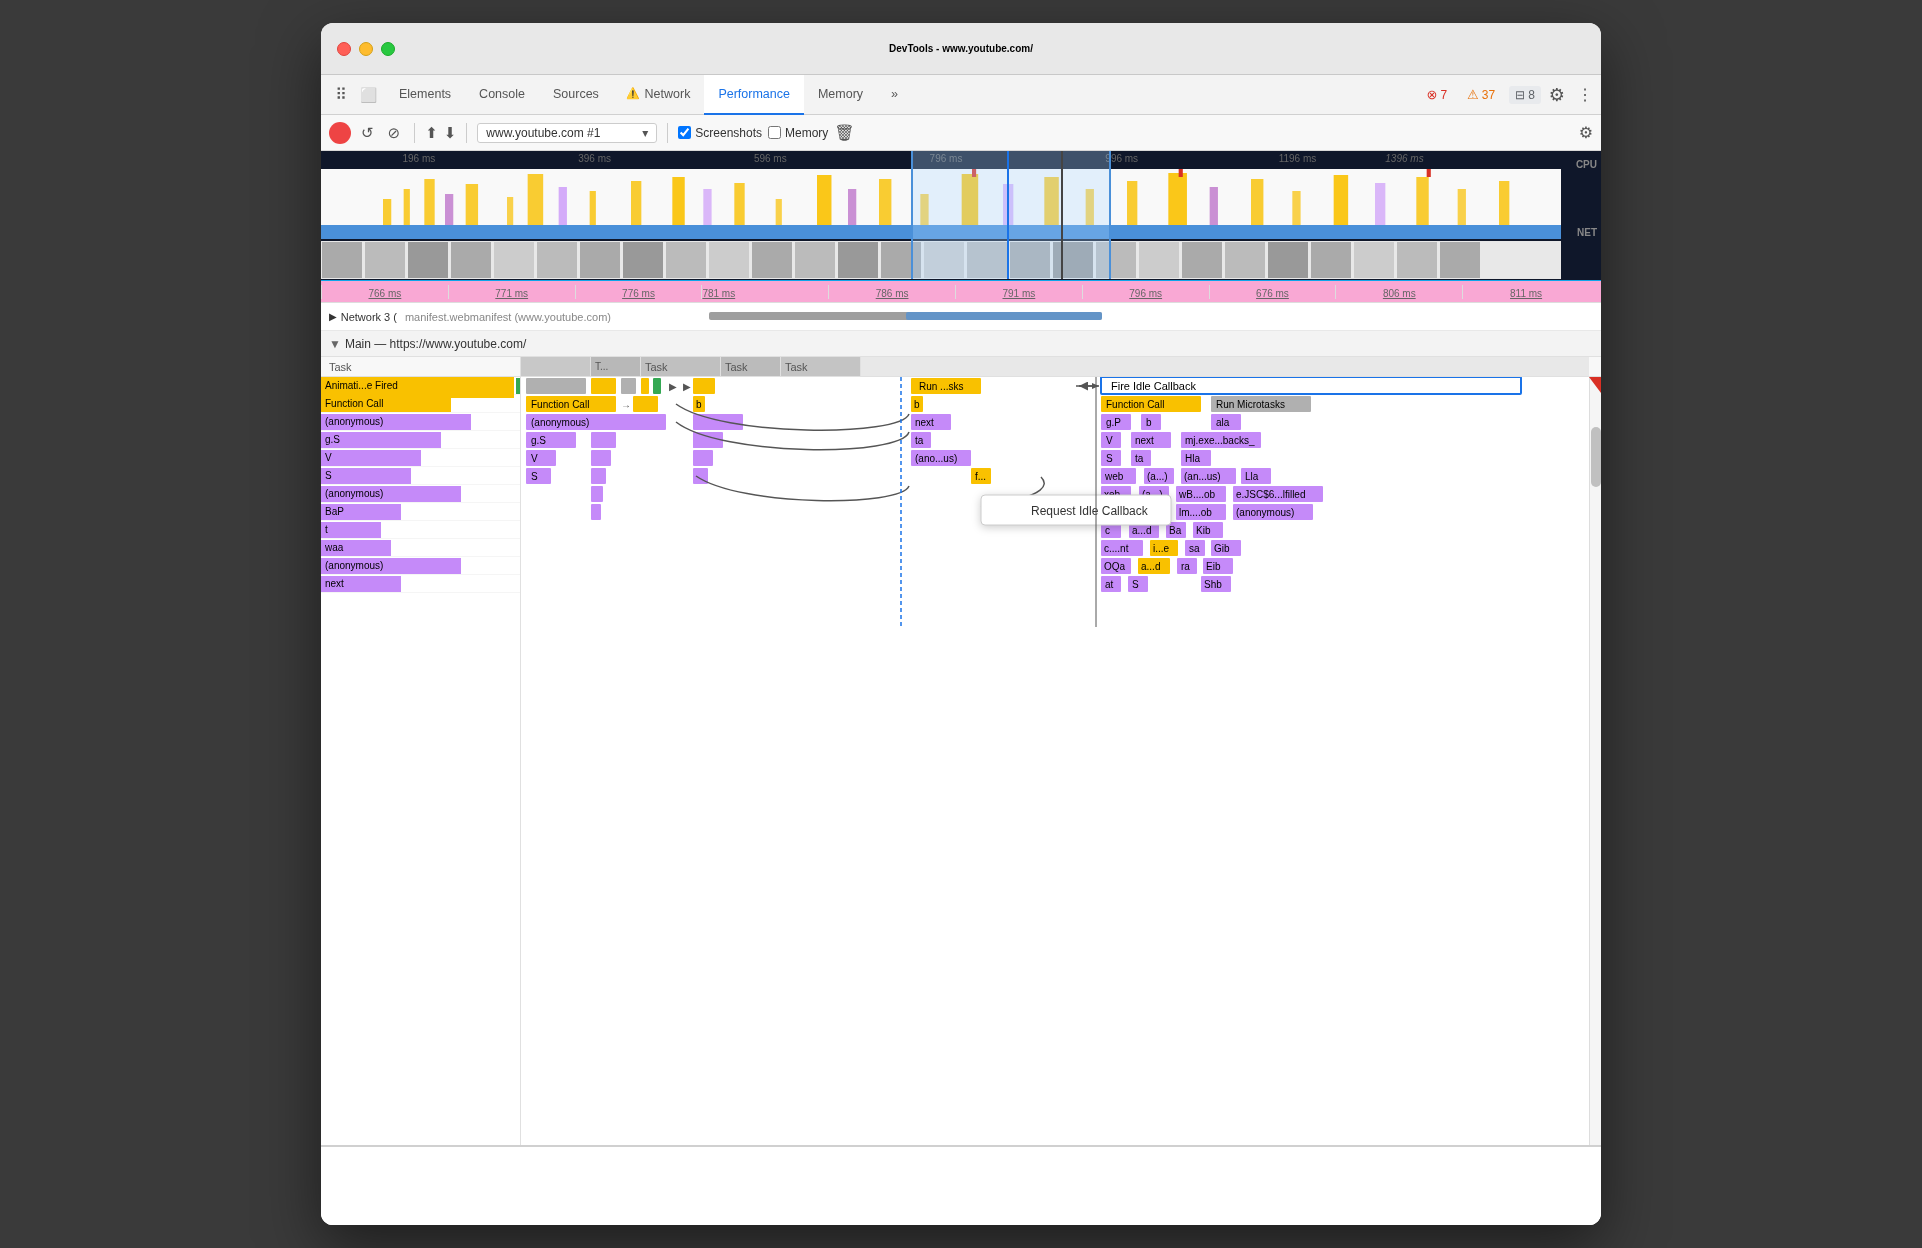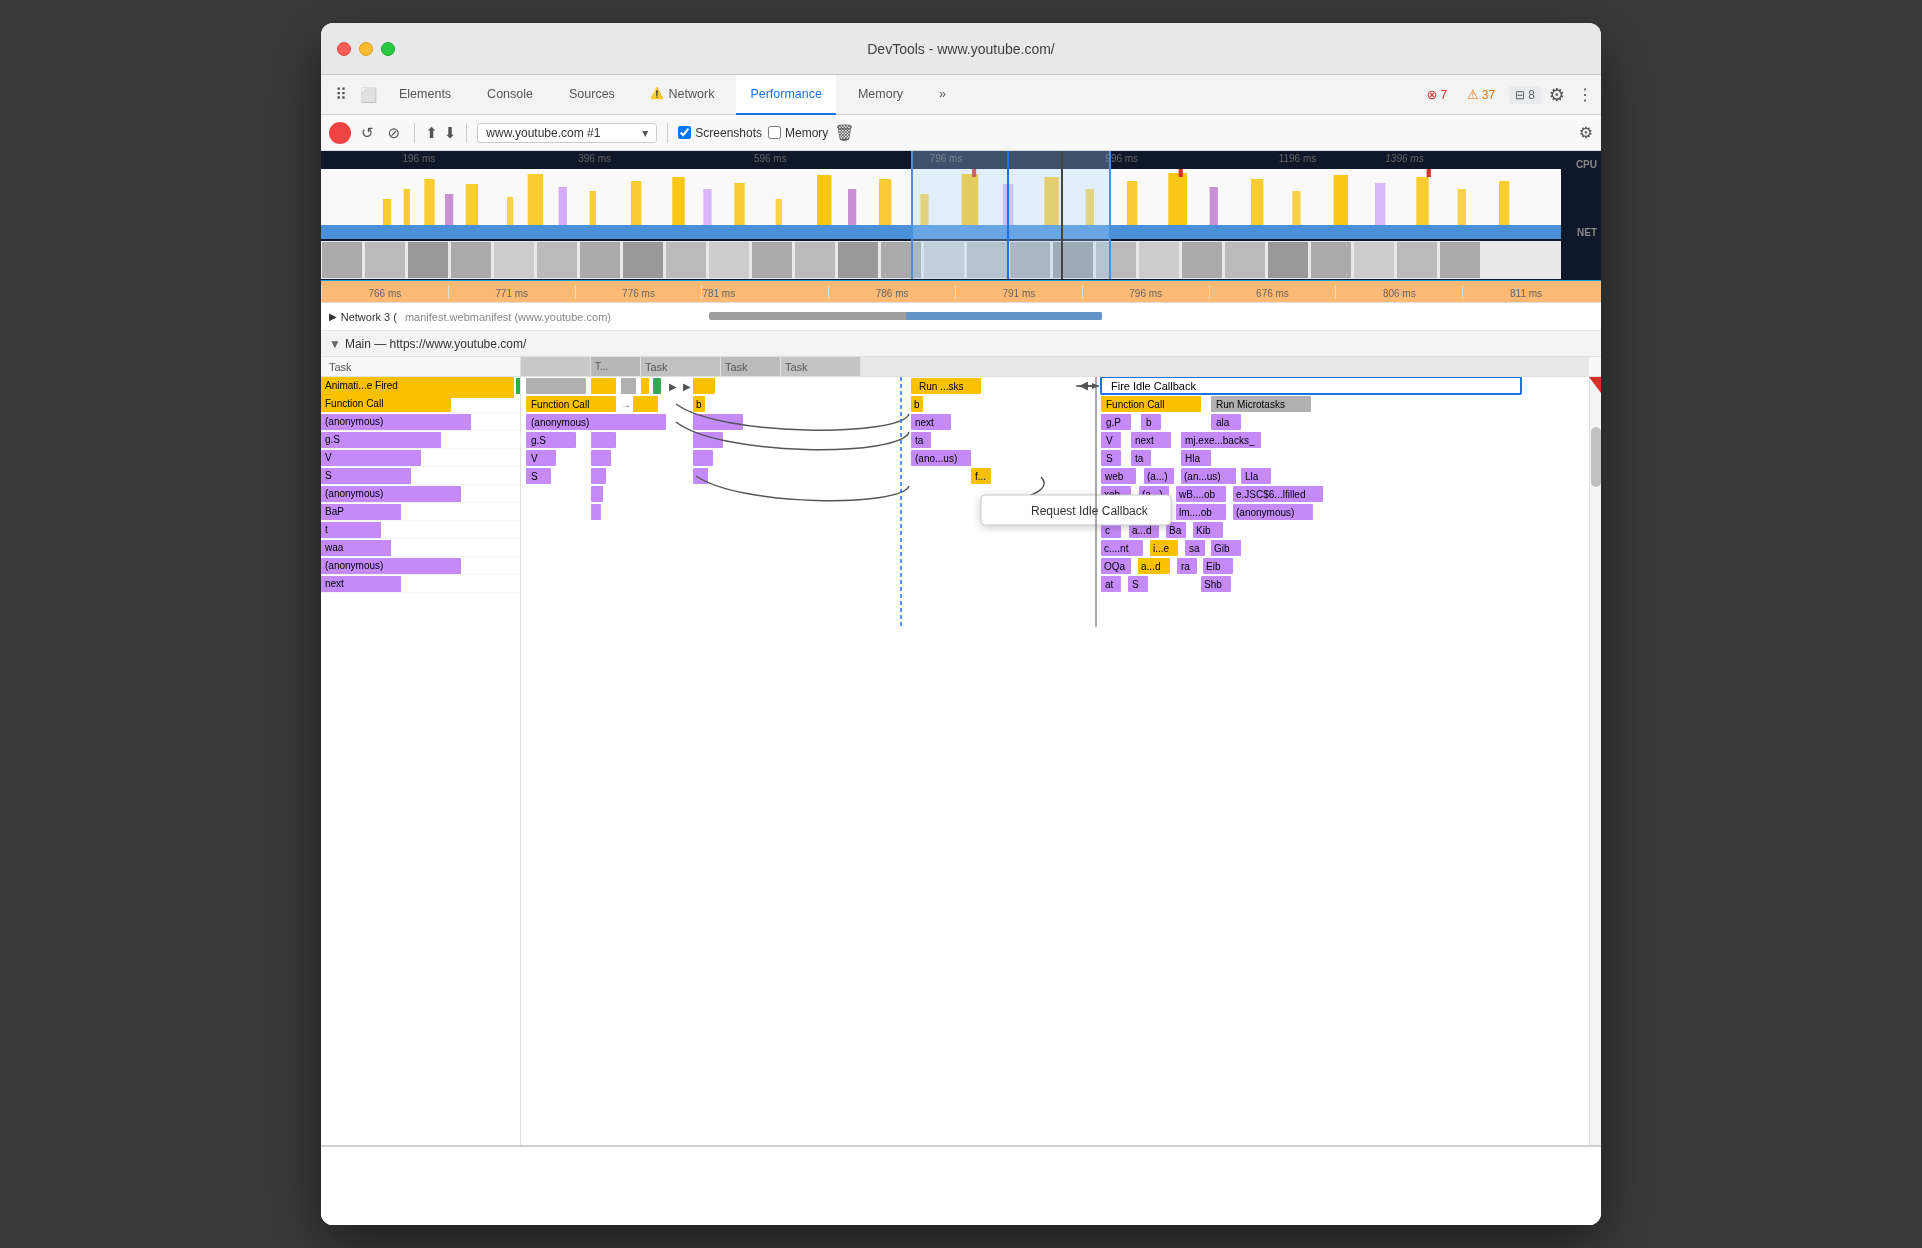--- a/index.html
+++ b/index.html
@@ -38,23 +38,23 @@
       border-radius: 50%;
       cursor: pointer;
     }
     .tl-red { background: #ff5f57; border: 1px solid #e0443e; }
     .tl-yellow { background: #febc2e; border: 1px solid #d4a017; }
     .tl-green { background: #28c840; border: 1px solid #1aab29; }
     .title-bar-title {
       position: absolute;
       left: 50%;
       transform: translateX(-50%);
-      font-size: 14px;
-      color: #404040;
-      font-weight: 400;
+      font-size: 10px;
+      color: #000000;
+      font-weight: 700;
     }
     .devtools-body {
       background: #ffffff;
       display: flex;
       flex-direction: column;
       height: 1150px;
     }
     
     .top-toolbar {
       display: flex;
@@ -72,21 +72,21 @@
       justify-content: center;
       cursor: pointer;
       border-radius: 3px;
       font-size: 14px;
       color: #555;
       margin-right: 4px;
     }
     .nav-tabs {
       display: flex;
       align-items: center;
-      gap: 8px;
+      gap: 0;
       flex: 1;
     }
     .nav-tab {
       padding: 0 14px;
       height: 40px;
       display: flex;
       align-items: center;
       font-size: 12.5px;
       color: #555;
       cursor: pointer;
@@ -179,27 +179,28 @@
       border-bottom: 1px solid #0ea5e9;
       height: 130px;
       position: relative;
       overflow: hidden;
     }
 
     
     .second-ruler {
       display: flex;
       align-items: center;
-      background: #fdba74;
+      background: #f9a8d4;
       border-bottom: 1px solid #ddd;
       height: 22px;
       padding: 0 0 0 0;
       font-size: 10px;
       color: #666;
       overflow: hidden;
+      text-decoration: underline;
     }
 
     
     .network-row {
       display: flex;
       align-items: center;
       background: #fff;
       border-bottom: 1px solid #e8e8e8;
       height: 28px;
       padding: 0 8px;

